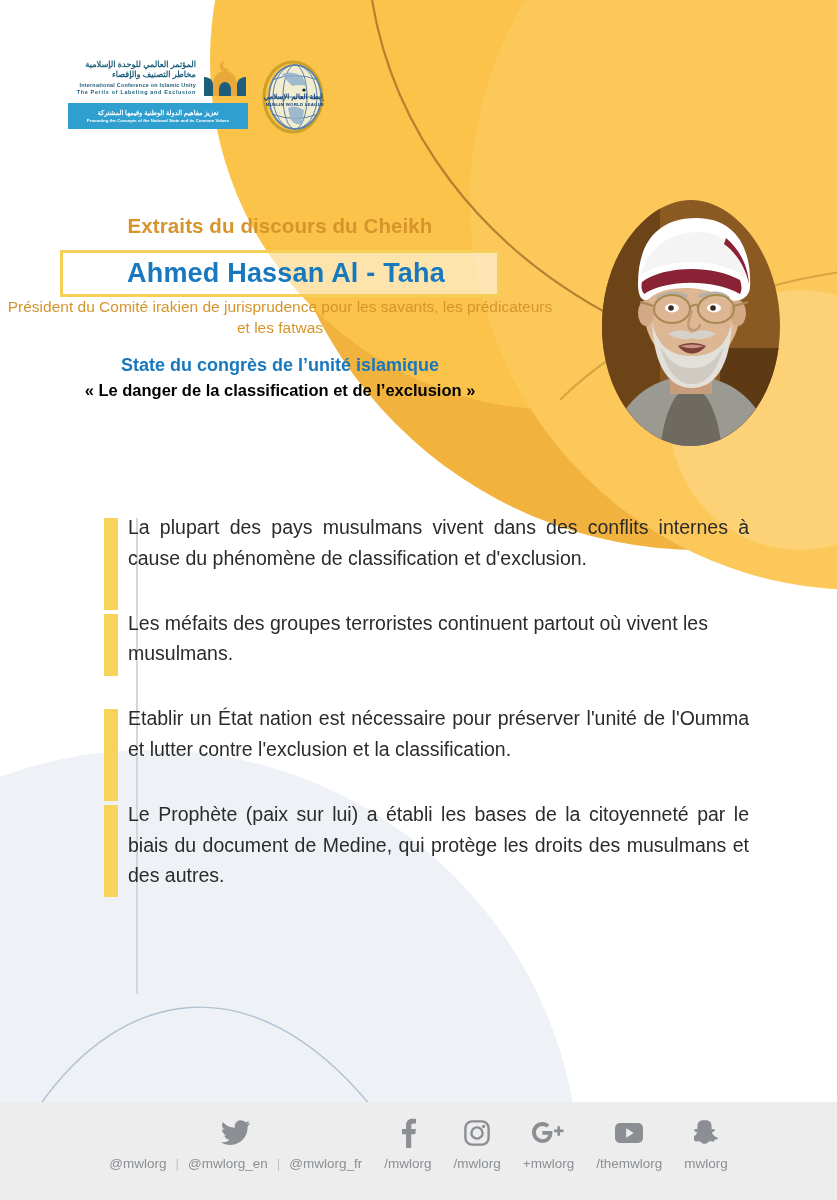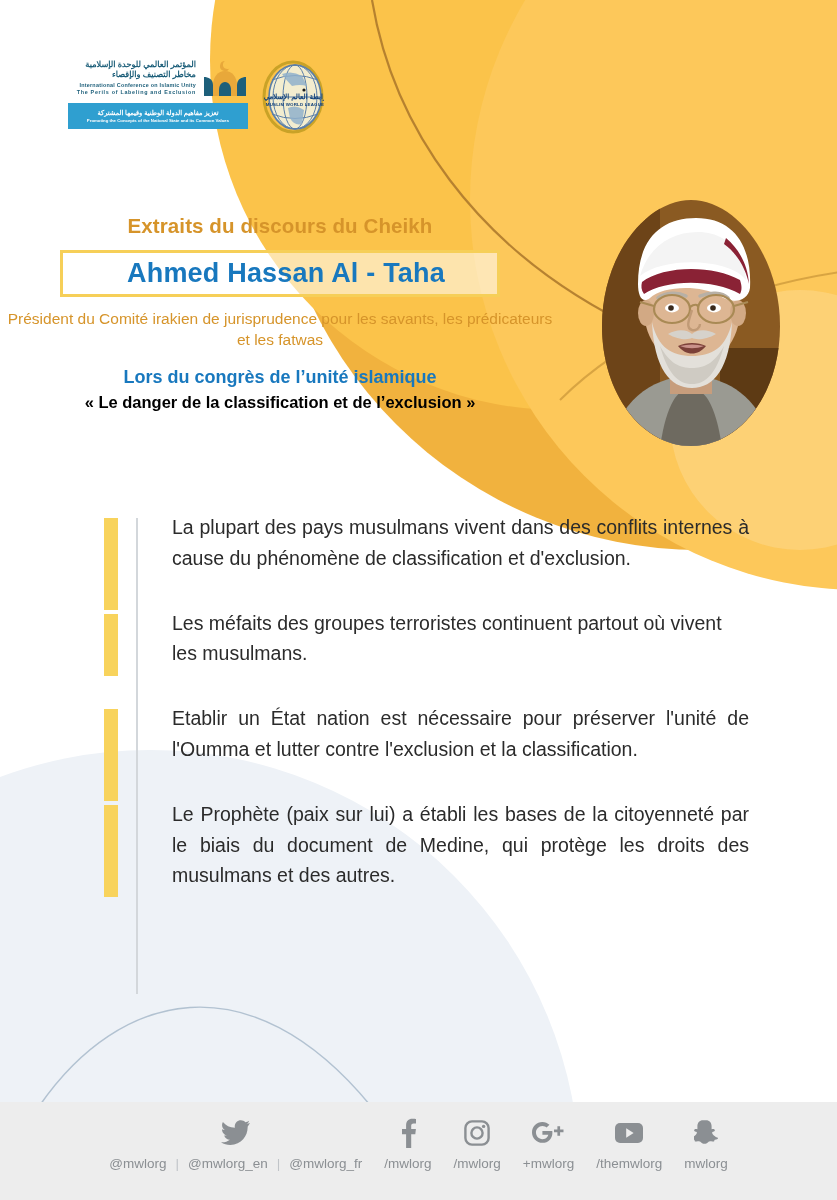--- a/index.html
+++ b/index.html
@@ -57,21 +57,21 @@
   }
   .name-box {
     margin:12px auto 0; width:440px; height:47px;
     border:3px solid #f6cf58; background:rgba(255,255,255,.55);
     display:flex; align-items:center; justify-content:center;padding-left:12px;
   }
   .name-box span {
     font-size:27px; font-weight:bold; color:#1878be; letter-spacing:.2px;
   }
   .role {
-    margin-top:12px; font-size:15.5px; color:#d6942a; line-height:1.33;
+    margin-top:0; font-size:15.5px; color:#d6942a; line-height:1.33;
     font-weight:normal;
   }
   .event {
     margin-top:16px; font-size:18px; font-weight:bold; color:#1878be;
     line-height:1.3;
   }
   .event-sub {
     margin-top:3px; font-size:16.5px; font-weight:bold; color:#000000;
   }
 
@@ -79,21 +79,21 @@
   .portrait {
     position:absolute; left:600px; top:198px; width:182px; height:250px; z-index:6;
   }
 
   
   .quotes { position:absolute; left:104px; top:512px; width:645px; z-index:6; }
   .qline {
     position:absolute; left:32px; top:6px; width:2px; height:476px;
     background:#d3d7db;
   }
-  .quote { position:relative; padding-left:68px; margin-bottom:34px; }
+  .quote { position:relative; padding-left:24px; margin-bottom:34px; }
   .quote:last-child { margin-bottom:0; }
   .qbar {
     position:absolute; left:0; top:6px; width:14px;
     background:#f8d35c;
   }
   .qtext {
     font-size:19.5px; color:#2b2b2b; line-height:1.58;
     text-align:justify; text-justify:inter-word;
   }
   .quote.last .qtext, .quote.flush .qtext { text-align:left; }
@@ -190,21 +190,21 @@
 
 <div class="head-block">
   <div class="kicker">Extraits du discours du Cheikh</div>
 
   <div class="name-box">
     <span>Ahmed Hassan Al - Taha</span>
   </div>
 
   <div class="role">Président du Comité irakien de jurisprudence pour les savants, les prédicateurs et les fatwas</div>
 
-  <div class="event">Lors du congrès de l’unité islamique</div>
+  <div class="event">State du congrès de l’unité islamique</div>
   <div class="event-sub">« Le danger de la classification et de l’exclusion »</div>
 </div>
 
 <svg class="portrait" viewBox="0 0 182 250" xmlns="http://www.w3.org/2000/svg">
   <defs>
     <clipPath id="eggClip">
       <path d="M91 2 C136 2 180 58 180 128 C180 196 140 248 91 248 C42 248 2 196 2 128 C2 58 46 2 91 2 Z"></path>
     </clipPath>
   </defs>
   <g clip-path="url(#eggClip)">

